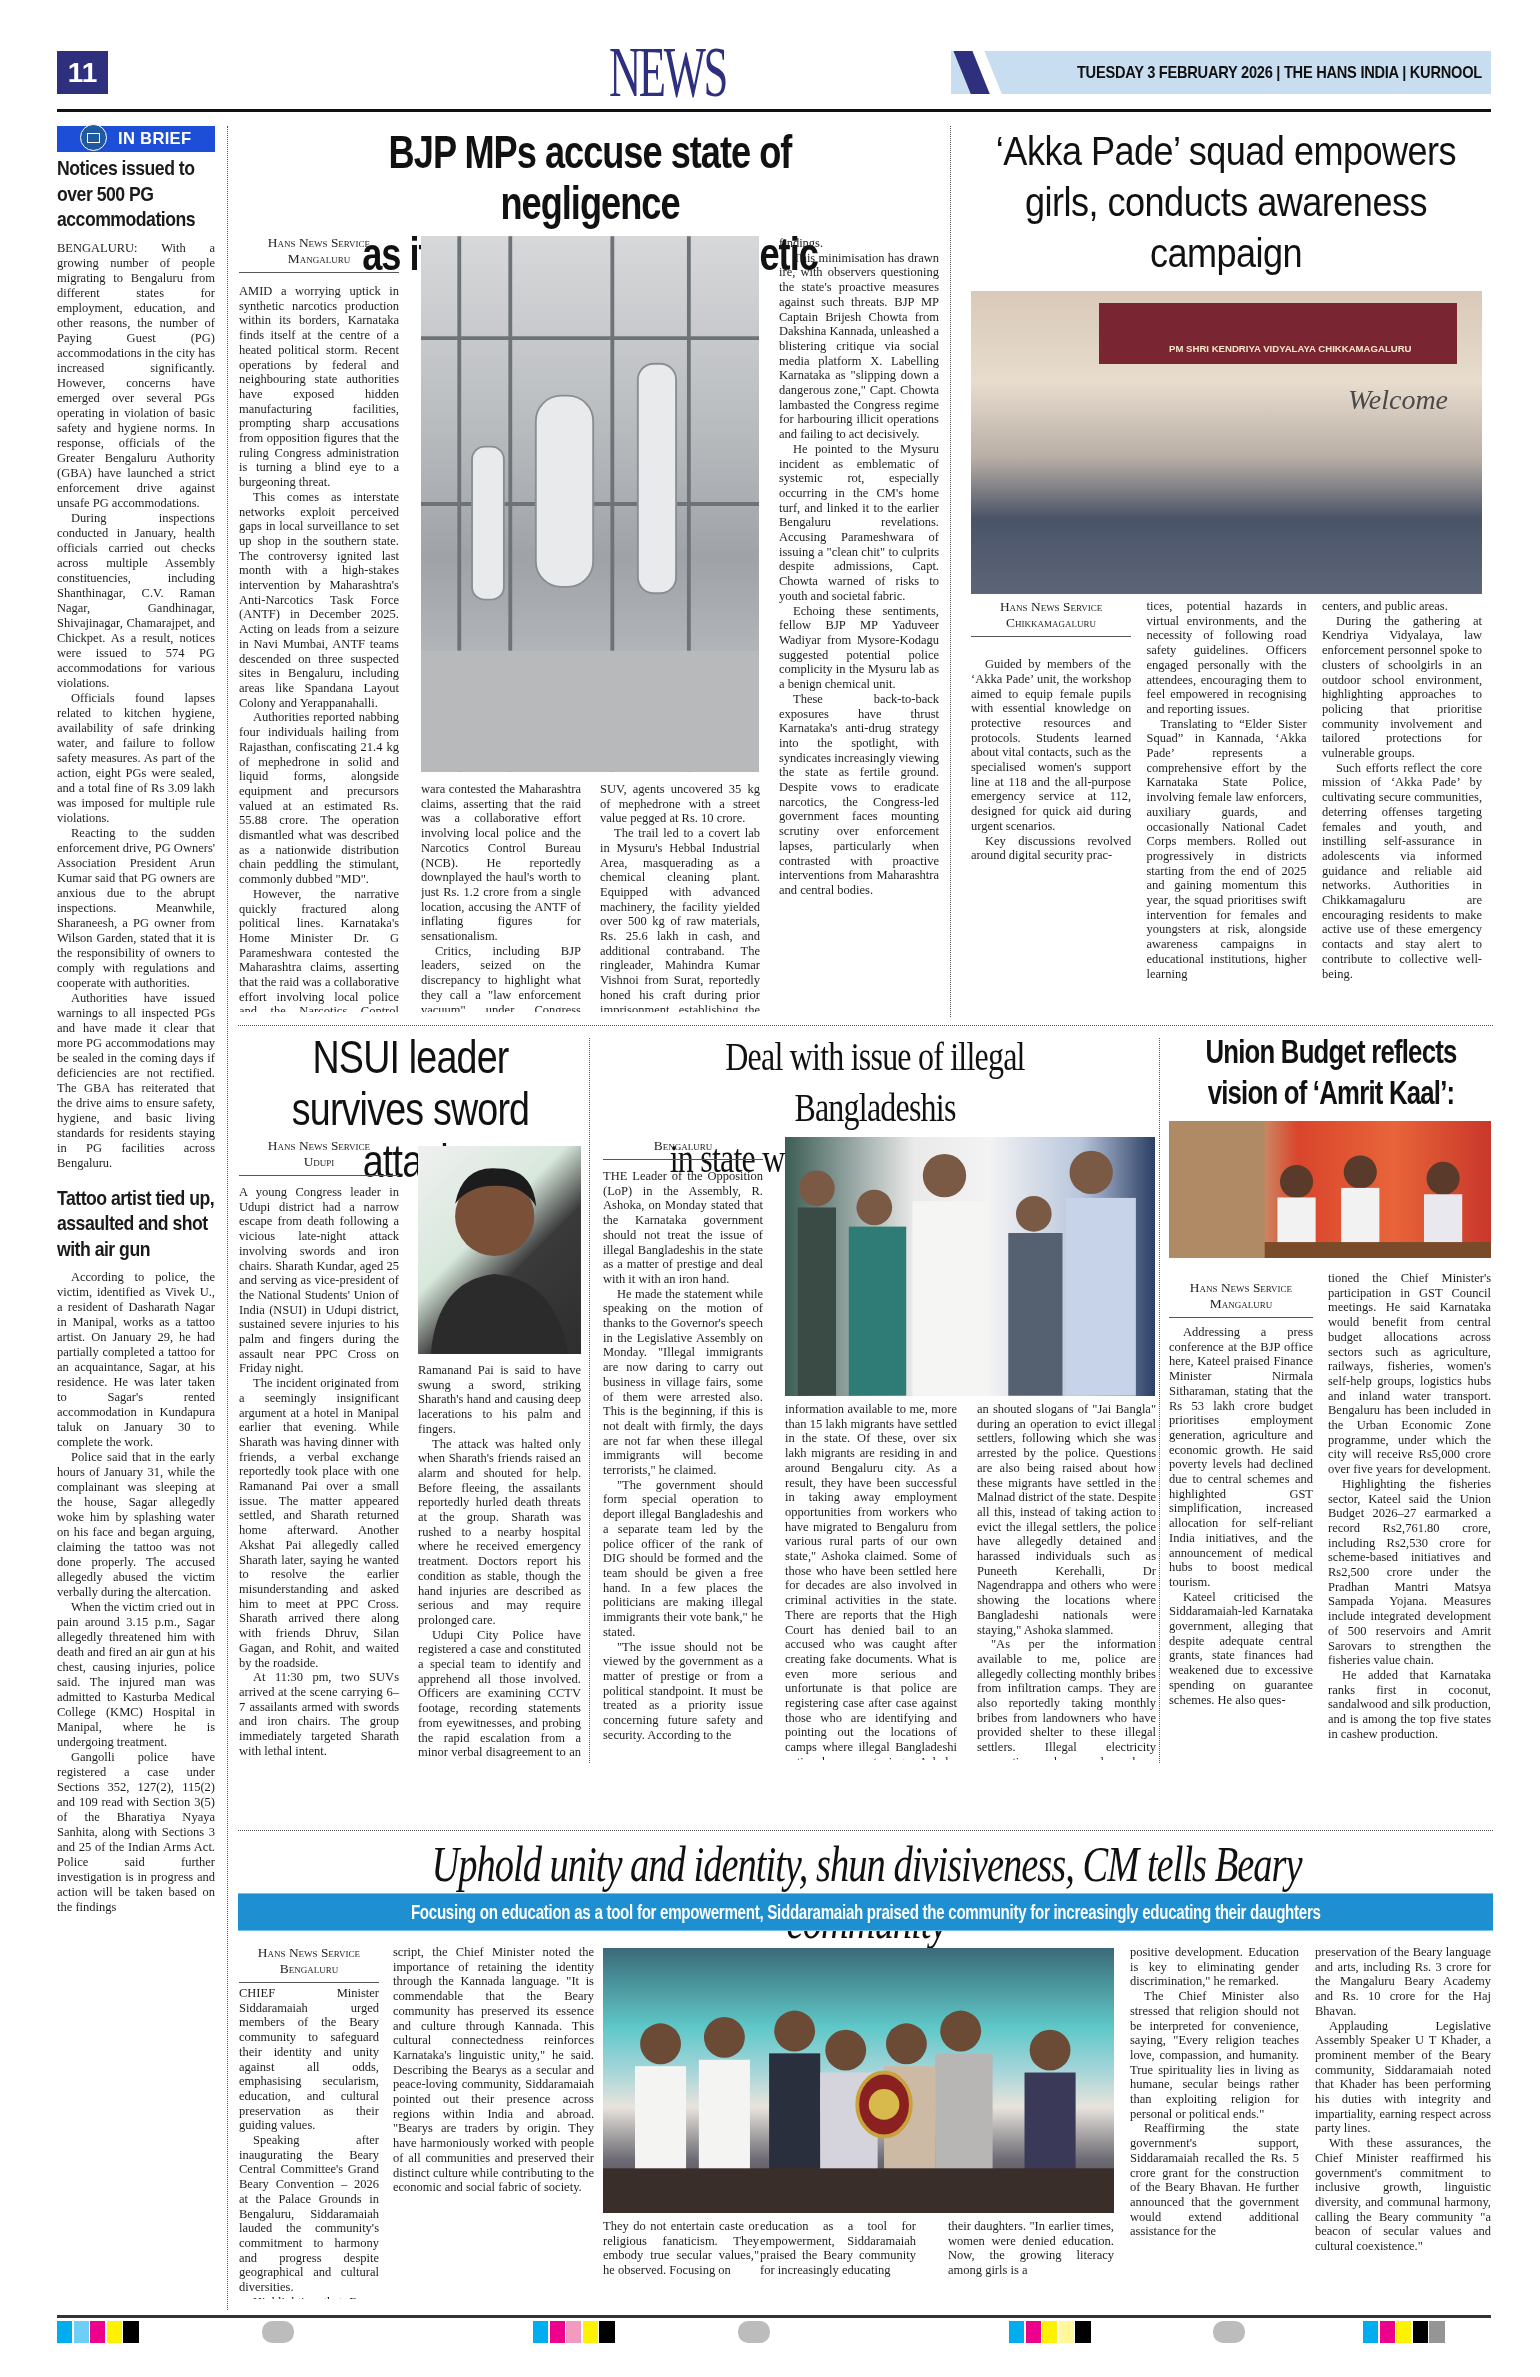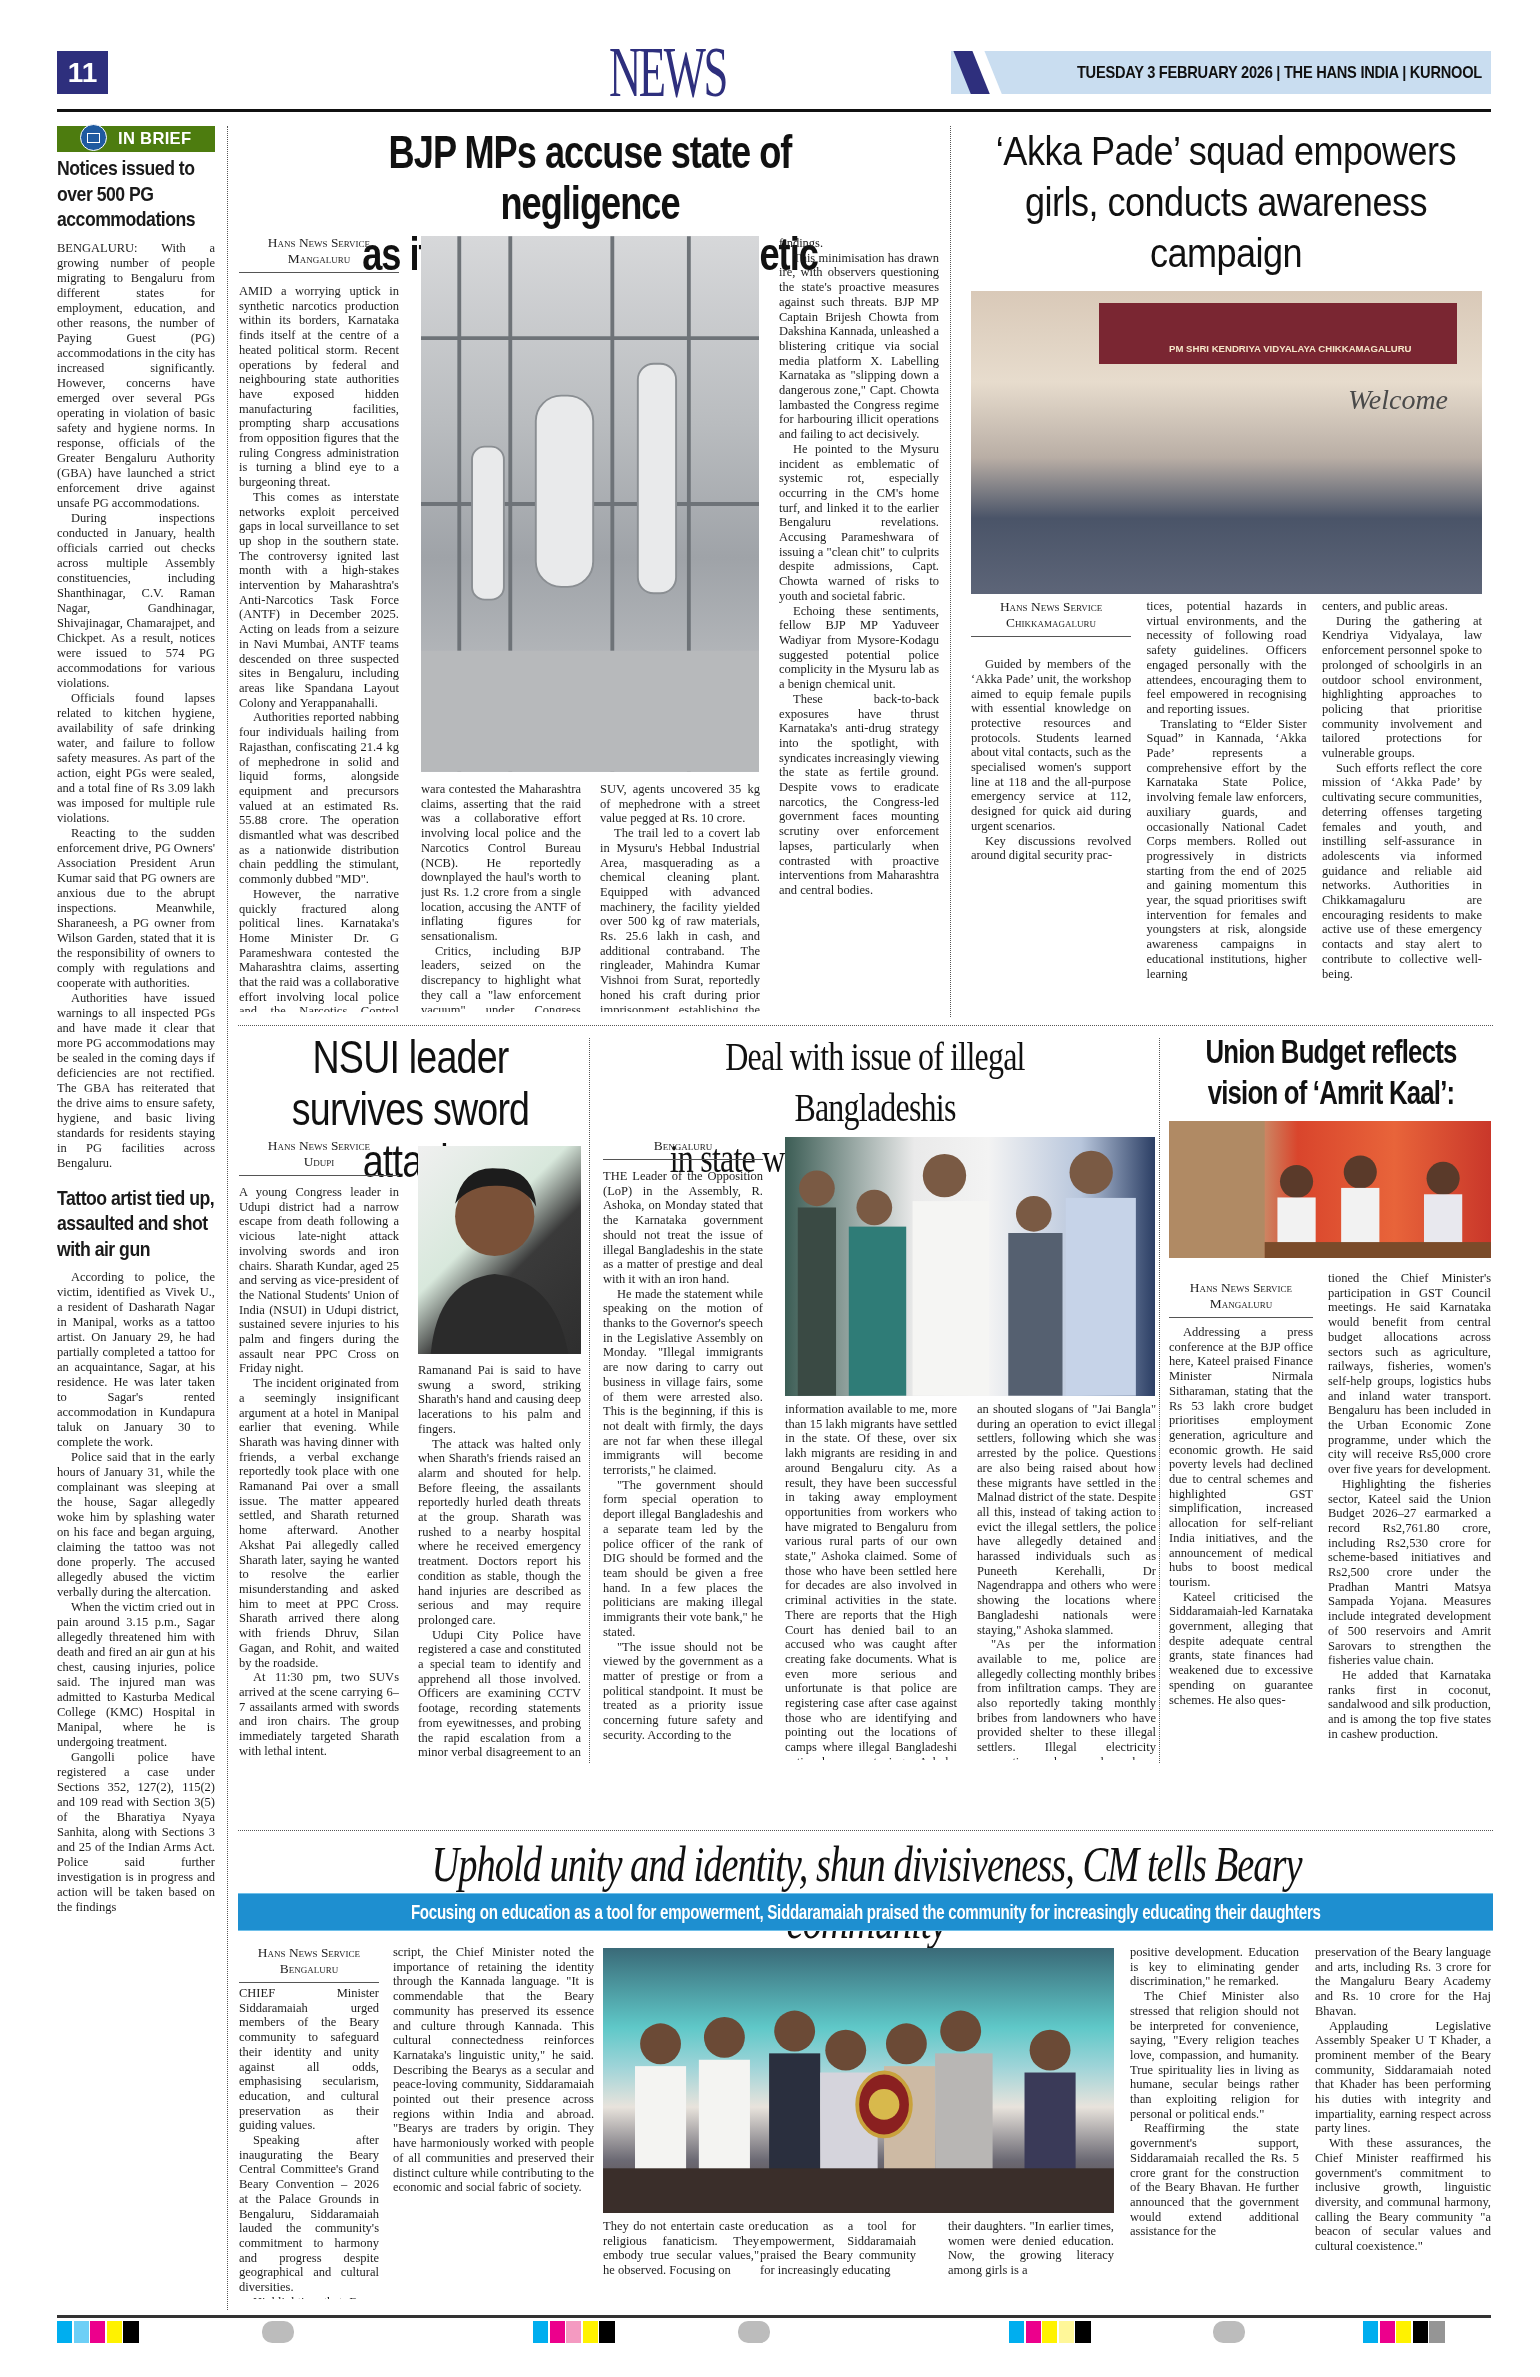--- a/index.html
+++ b/index.html
@@ -22,21 +22,21 @@
   .body-text p { text-indent: 14px; }
   .body-text p.first { text-indent: 0; }
   .byline { text-align: center; font-family: "Liberation Serif", serif; font-variant: small-caps; font-size: 13.4px; line-height: 16px; color: #222; border-bottom: 1.9px solid #555; padding-bottom: 5.1px; margin-bottom: 20px; }
   .cols { display: flex; gap: 15.3px; }
   .col { flex: 1; overflow: hidden; }
   .photo { position: absolute; overflow: hidden; }
   .headline-cond { font-family: "Liberation Sans", sans-serif; font-weight: bold; color: #111; }
 
   
   .brief { position: absolute; left: 57px; top: 126px; width: 158px; }
-  .brief-tag { height: 25.5px; background: #4d7c0f; position: relative; display: flex; align-items: center; }
+  .brief-tag { height: 25.5px; background: #1d4ed8; position: relative; display: flex; align-items: center; }
   .brief-tag .ico { position: absolute; left: 23px; top: -1.9px; width: 27px; height: 27px; border-radius: 50%; background: #1f5aa0; border: 1.9px solid #fff; display: flex; align-items: center; justify-content: center; }
   .brief-tag .ico span { width: 12.8px; height: 10.2px; border: 1.9px solid #fff; display: block; }
   .brief-tag .lbl { margin-left: 61px; color: #fff; font-family: "Liberation Sans", sans-serif; font-weight: bold; font-size: 16.6px; letter-spacing: 0.3px; }
   .brief h2 { font-family: "Liberation Sans", sans-serif; font-weight: bold; font-size: 21px; line-height: 25.5px; letter-spacing: -0.6px; transform: scaleX(0.84); transform-origin: left; width: 119%; margin: 3.8px 0 9px; }
   .brief .body-text { font-size: 12.5px; line-height: 15px; }
 
   
   .bjp-head { position: absolute; left: 239px; top: 126px; width: 702px; text-align: center; font-size: 47px; line-height: 51px; letter-spacing: -1.3px; transform: scaleX(0.77); transform-origin: center; }
   .bjp-byline { position: absolute; left: 239px; top: 235px; width: 160px; }
   .bjp-col1 { position: absolute; left: 239px; top: 284px; width: 160px; height: 728px; overflow: hidden; }
@@ -195,21 +195,21 @@
     </div>
     <p>Guided by members of the ‘Akka Pade’ unit, the workshop aimed to equip female pupils with essential knowledge on protective resources and protocols. Students learned about vital contacts, such as the specialised women's support line at 118 and the all-purpose emergency service at 112, designed for quick aid during urgent scenarios.</p>
     <p>Key discussions revolved around digital security prac-</p>
   </div>
   <div class="col body-text">
     <p class="first">tices, potential hazards in virtual environments, and the necessity of following road safety guidelines. Officers engaged personally with the attendees, encouraging them to feel empowered in recognising and reporting issues.</p>
     <p>Translating to “Elder Sister Squad” in Kannada, ‘Akka Pade’ represents a comprehensive effort by the Karnataka State Police, involving female law enforcers, auxiliary guards, and occasionally National Cadet Corps members. Rolled out progressively in districts starting from the end of 2025 and gaining momentum this year, the squad prioritises swift intervention for females and youngsters at risk, alongside awareness campaigns in educational institutions, higher learning</p>
   </div>
   <div class="col body-text">
     <p class="first">centers, and public areas.</p>
-    <p>During the gathering at Kendriya Vidyalaya, law enforcement personnel spoke to prolonged of schoolgirls in an outdoor school environment, highlighting approaches to policing that prioritise community involvement and tailored protections for vulnerable groups.</p>
+    <p>During the gathering at Kendriya Vidyalaya, law enforcement personnel spoke to clusters of schoolgirls in an outdoor school environment, highlighting approaches to policing that prioritise community involvement and tailored protections for vulnerable groups.</p>
     <p>Such efforts reflect the core mission of ‘Akka Pade’ by cultivating secure communities, deterring offenses targeting females and youth, and instilling self-assurance in adolescents via informed guidance and reliable aid networks. Authorities in Chikkamagaluru are encouraging residents to make active use of these emergency contacts and stay alert to contribute to collective well-being.</p>
   </div>
 </div>
 
 <div class="hrule-dot" style="left:238px;top:1025px;width:1255px"></div>
 
 <div class="nsui-head">
   <div>NSUI leader</div>
   <div>survives sword attack</div>
 </div>

